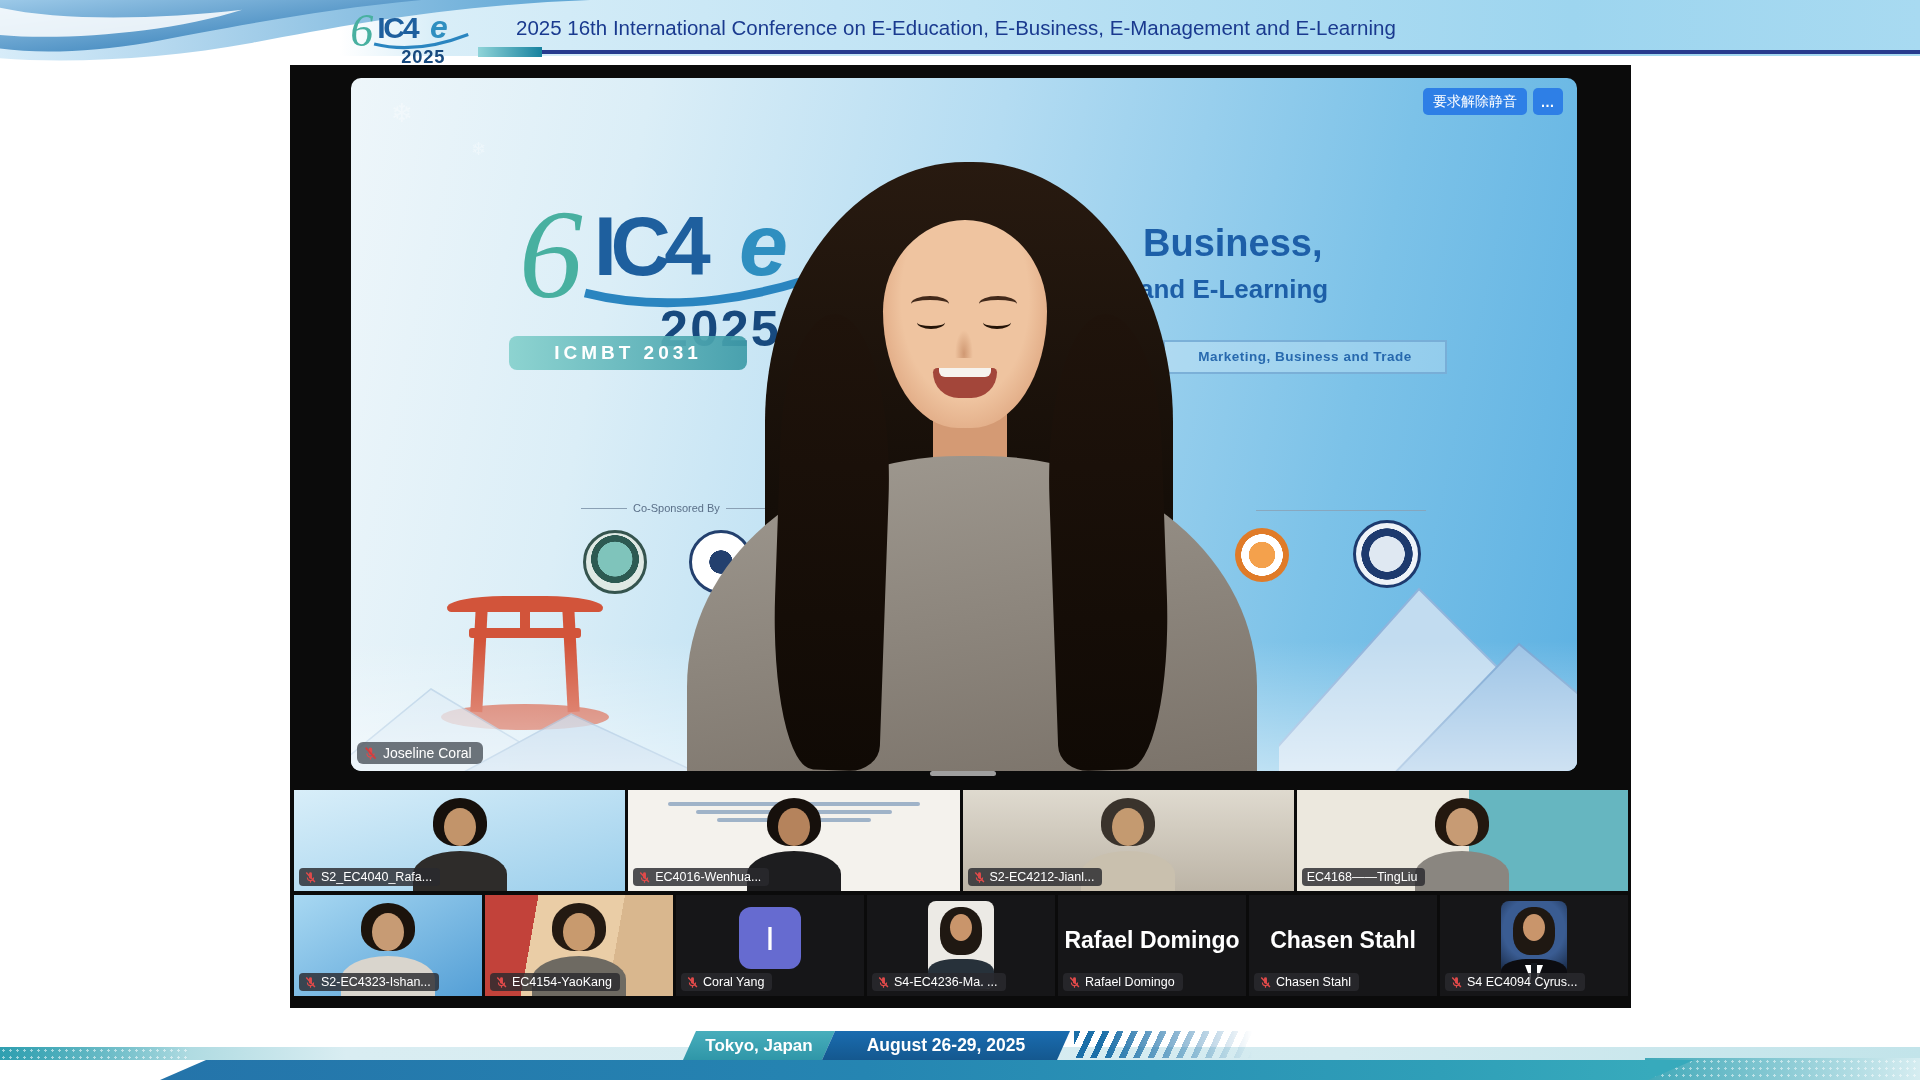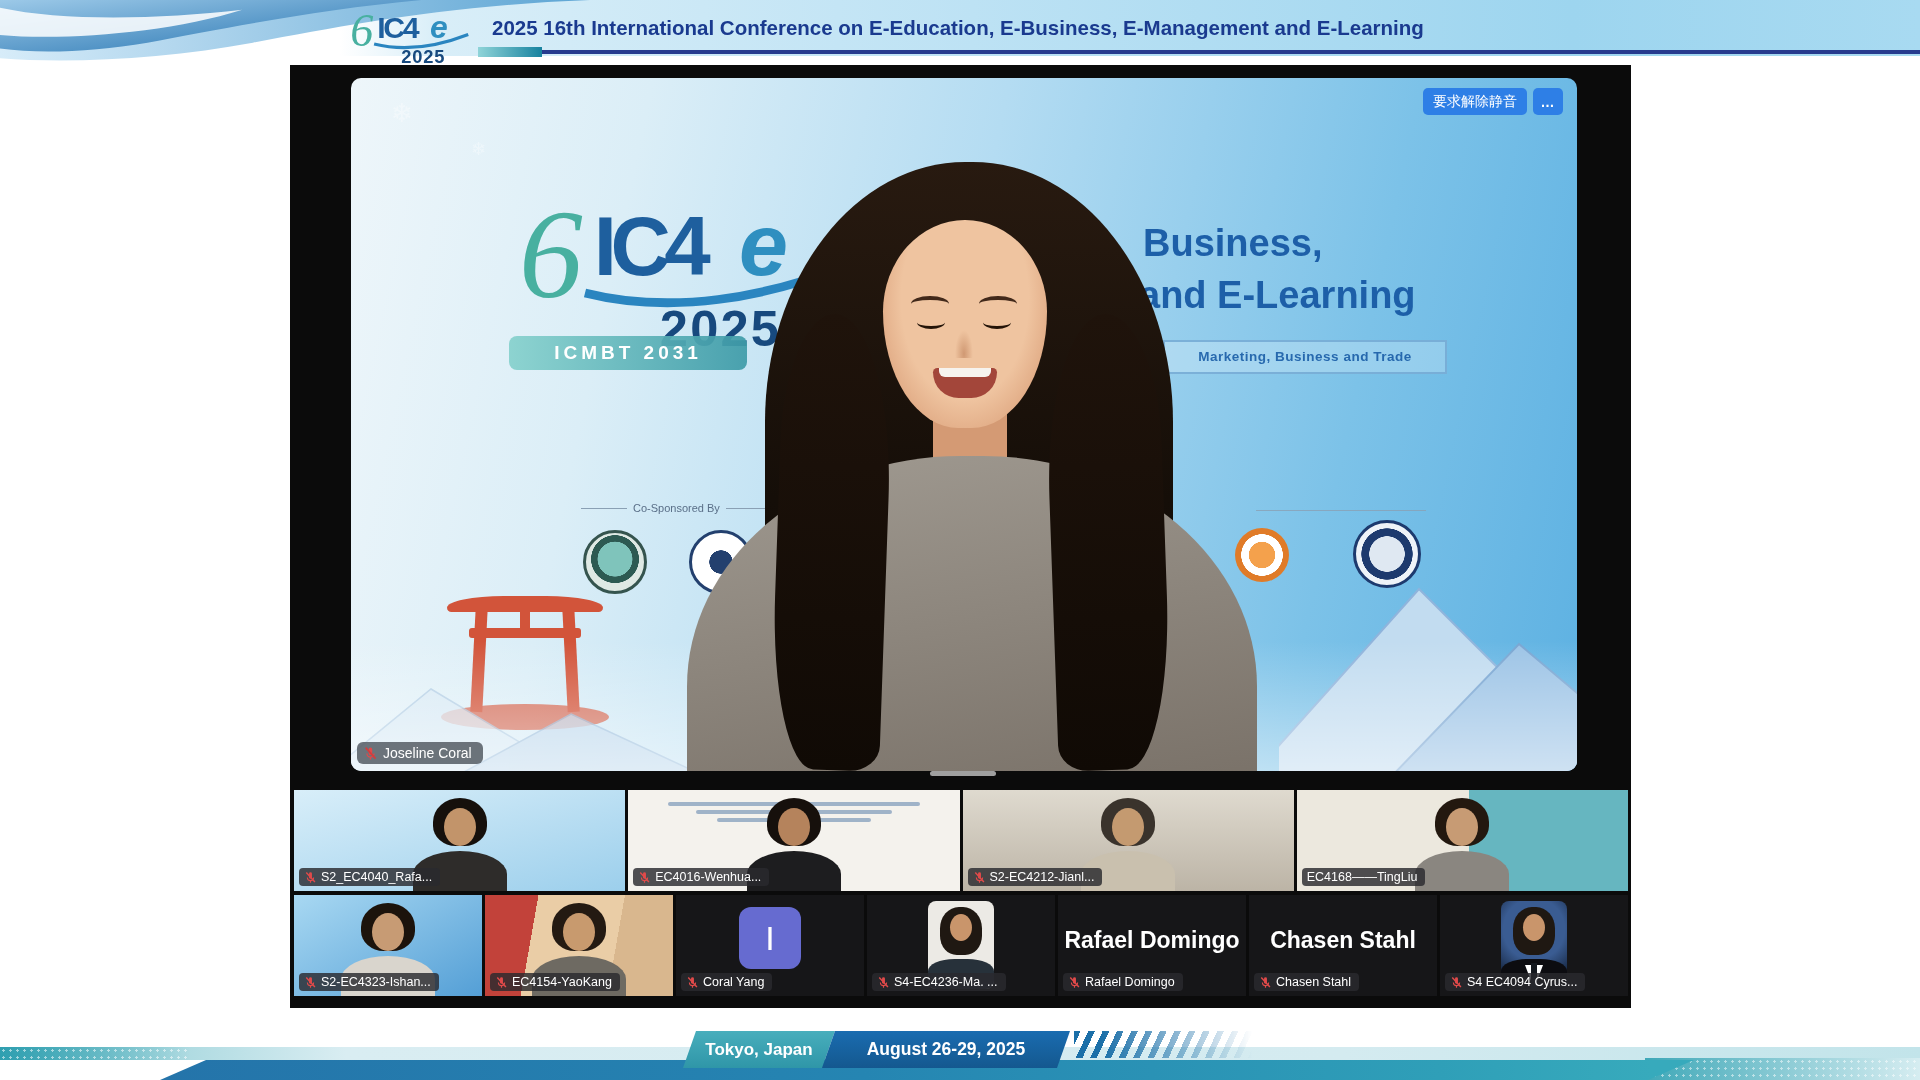--- a/index.html
+++ b/index.html
@@ -6,21 +6,21 @@
   body{width:1920px;height:1080px;position:relative;overflow:hidden;background:#fff;
        font-family:"Liberation Sans",sans-serif;}
   i{font-style:normal}
 
   
   .header{position:absolute;left:0;top:0;width:1920px;height:66px;background:#fff}
   .band{position:absolute;left:340px;top:0;right:0;height:56px;
         background:linear-gradient(90deg,rgba(223,240,250,0) 0%,#d9eef8 6%,#bde2f4 40%,#9dd5ef 78%,#a8daf1 100%)}
   .waves{position:absolute;left:0;top:0;width:590px;height:64px}
   .logo-sm{position:absolute;left:350px;top:1px}
-  .header-title{position:absolute;left:492px;top:16px;font-size:20.5px;font-weight:bold;color:#1a3a8f}
+  .header-title{position:absolute;left:516px;top:16px;font-size:20.5px;font-weight:normal;color:#1a3a8f}
   .teal-bar{position:absolute;left:478px;top:47px;width:64px;height:10px;
             background:linear-gradient(90deg,#8fd4d8,#17829f)}
   .navy-line{position:absolute;left:542px;top:50px;right:0;height:4px;background:#273b8e}
 
   .lg-six{font-family:"Liberation Serif",serif;font-style:italic}
 
   
   .stage{position:absolute;left:290px;top:65px;width:1341px;height:943px;background:#0b0b0b}
 
   
@@ -30,21 +30,21 @@
         background:linear-gradient(rgba(255,255,255,0),rgba(255,255,255,.5))}
   .motif{position:absolute;color:#fff;opacity:.35;font-size:26px}
 
   .slide-logo{position:absolute;left:168px;top:96px}
   .icmbt-badge{position:absolute;left:158px;top:258px;width:238px;height:34px;border-radius:8px;
     background:linear-gradient(90deg,rgba(134,209,205,.92),rgba(62,155,168,.92));
     color:#fff;font-weight:bold;font-size:19px;letter-spacing:4px;text-align:center;line-height:34px}
   .stl{position:absolute;font-weight:bold;color:#1d5fa8;white-space:nowrap}
   .st1{left:768px;top:98px;font-size:32px}
   .st2{left:792px;top:144px;font-size:38px}
-  .st3{left:788px;top:196px;font-size:38px}
+  .st3{left:788px;top:196px;font-size:26px}
   .sub-box{position:absolute;left:812px;top:262px;width:280px;height:30px;border:2px solid #79add6;
     background:rgba(255,255,255,.25);color:#1d5fa8;font-weight:bold;font-size:13.5px;text-align:center;
     line-height:30px;letter-spacing:.5px;opacity:.9}
   .cospon{position:absolute;left:230px;top:424px;font-size:11px;color:#5a6f88;display:flex;align-items:center;gap:6px}
   .cospon .rule{display:inline-block;width:46px;height:1px;background:#8aa0b4}
   .assoc-rule{position:absolute;left:905px;top:432px;width:170px;height:1px;background:#8aa0b4;opacity:.8}
   .lg{position:absolute;border-radius:50%}
   .lg1{left:232px;top:452px;width:58px;height:58px;border:3px solid #35544e;
        background:radial-gradient(circle at 50% 45%,#7fc4bb 0 40%,#2d5a52 41% 55%,#dfe9e4 56%)}
   .lg2{left:338px;top:452px;width:58px;height:58px;border:3px solid #23406e;
@@ -179,21 +179,21 @@
     background-image:radial-gradient(rgba(255,255,255,.55) 1px,rgba(0,0,0,0) 1.4px),
                      linear-gradient(90deg,#2f9fb0,rgba(190,228,234,0));
     background-size:7px 7px,100% 100%}
   .f-blockr{position:absolute;right:0;top:1058px;width:275px;height:22px;
     background-image:radial-gradient(rgba(255,255,255,.5) 1px,rgba(0,0,0,0) 1.4px),
                      linear-gradient(90deg,#3fa8b8,#d6edf1);
     background-size:7px 7px,100% 100%}
   .f-bar{position:absolute;left:0;top:1060px;width:100%;height:20px;
     background:linear-gradient(90deg,#2470a8 0%,#2585b2 45%,#2f9fb8 75%,#37aabc 86%);
     clip-path:polygon(206px 0,1694px 0,1648px 100%,160px 100%)}
-  .badge{position:absolute;top:1031px;height:37px;color:#fff;font-weight:bold;display:flex;
+  .badge{position:absolute;top:1031px;height:29px;color:#fff;font-weight:bold;display:flex;
     align-items:center;justify-content:center;clip-path:polygon(13px 0,100% 0,calc(100% - 13px) 100%,0 100%)}
   .badge-loc{left:683px;width:152px;font-size:17px;background:linear-gradient(#48aebc,#2f96a8)}
   .badge-date{left:822px;width:248px;font-size:17.5px;background:linear-gradient(#1a6cb0,#14588f)}
   .stripes{position:absolute;left:1074px;top:1031px;width:178px;height:27px;
     background:repeating-linear-gradient(115deg,#1b6fa8 0 6px,rgba(255,255,255,0) 6px 13px);
     -webkit-mask-image:linear-gradient(90deg,#000 15%,rgba(0,0,0,0));
     mask-image:linear-gradient(90deg,#000 15%,rgba(0,0,0,0))}
 </style>
 </head>
 <body>

